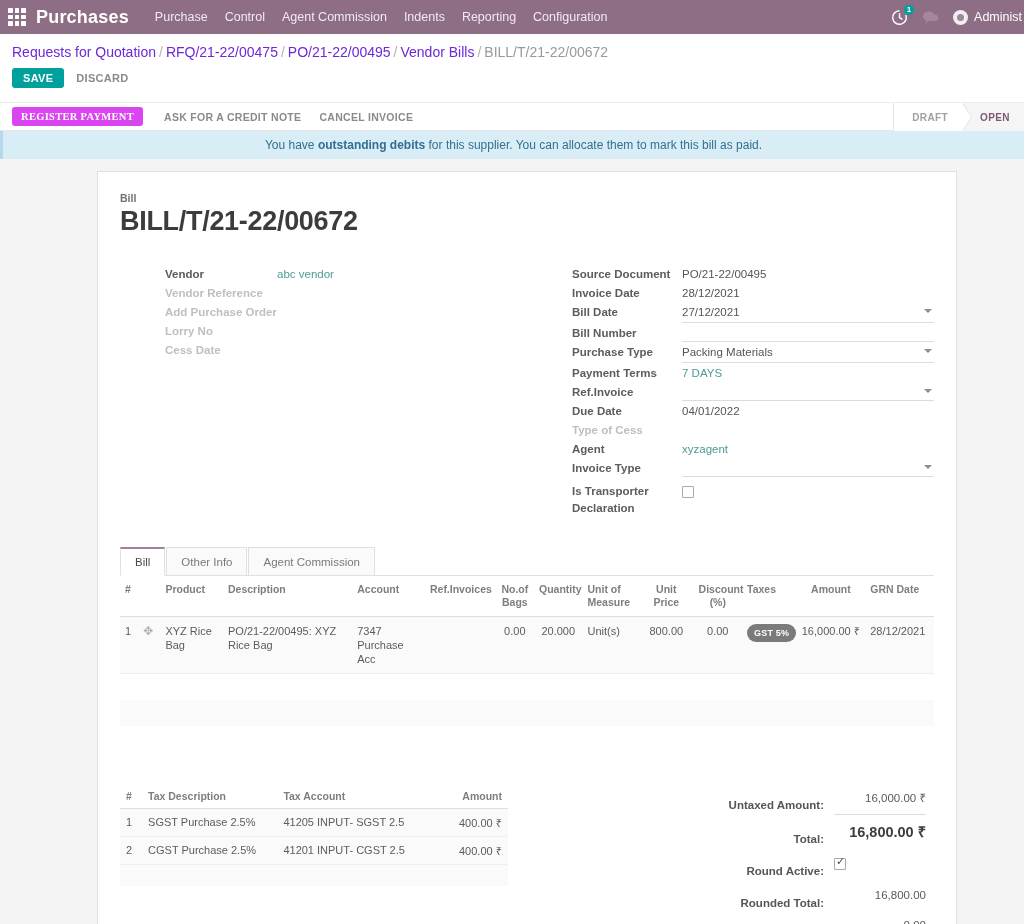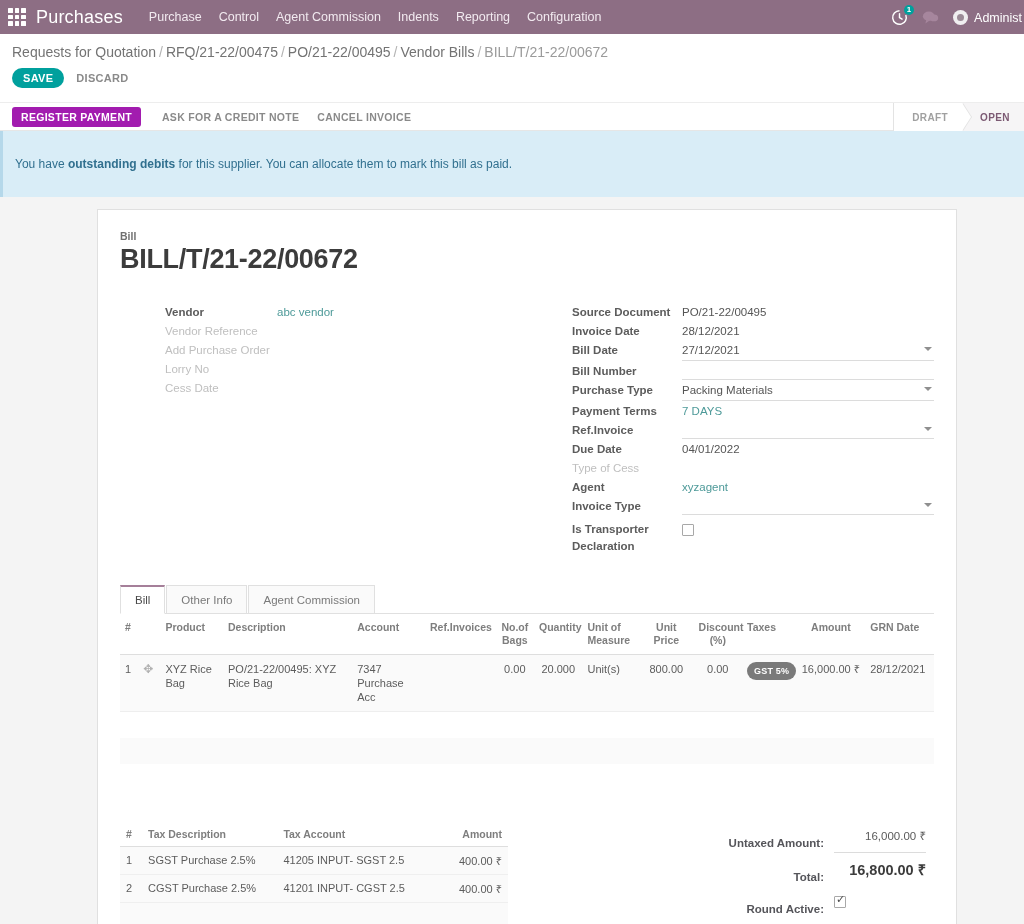--- a/index.html
+++ b/index.html
@@ -29,21 +29,21 @@
     display: grid;
     grid-template-columns: repeat(3, 1fr);
     grid-template-rows: repeat(3, 1fr);
     gap: 2px;
     margin-right: 10px;
     cursor: pointer;
   }
   .apps-grid i { background: #ffffff; display: block; border-radius: 0.5px; }
   .brand {
     font-size: 18px;
-    font-weight: normal;
+    font-weight: bold;
     letter-spacing: .2px;
     margin-right: 26px;
     color: #fff;
     white-space: nowrap;
   }
   .menu-items { display: flex; align-items: flex-start; gap: 17px; }
   .menu-items a {
     color: #f2eaf0;
     text-decoration: none;
     font-size: 12.5px;
@@ -68,21 +68,21 @@
     font-size: 8px;
     line-height: 10px;
     min-width: 10px;
     height: 10px;
     border-radius: 5px;
     text-align: center;
     padding: 0 2px;
     font-weight: bold;
   }
   .chat-icon svg { display:block; }
-  .user-box { display: flex; align-items: flex-end; gap: 6px; }
+  .user-box { display: flex; align-items: center; gap: 6px; }
   .avatar {
     width: 15px; height: 15px;
     border-radius: 50%;
     background: #f0eef0;
     display: flex; align-items: center; justify-content: center;
   }
   .avatar span {
     width: 7px; height: 7px; border-radius: 50%;
     background: #9b8a96; display: block;
   }
@@ -94,33 +94,33 @@
     padding: 8px 12px 0 12px;
     position: relative;
     min-height: 68px;
   }
   .breadcrumb {
     font-size: 14px;
     line-height: 21px;
     color: #8f8f8f;
     max-width: 820px;
   }
-  .breadcrumb a { color: #737373; text-decoration: none; }
+  .breadcrumb a { color: #6d28d9; text-decoration: none; }
   .breadcrumb .sep { color: #b3b3b3; margin: 0 3px; }
   .breadcrumb .current { color: #9a9a9a; }
   .btn-row { margin-top: 5px; display: flex; align-items: center; gap: 10px; }
   .btn-save {
     background: #00a09d;
     color: #fff;
     border: none;
     font-size: 11px;
     font-weight: bold;
     letter-spacing: .3px;
     padding: 4px 11px;
-    border-radius: 10px;
+    border-radius: 3px;
     cursor: pointer;
     font-family: "Liberation Sans", sans-serif;
   }
   .btn-discard {
     background: transparent;
     border: none;
     color: #8a8a8a;
     font-size: 11px;
     font-weight: bold;
     letter-spacing: .3px;
@@ -146,31 +146,31 @@
     align-items: stretch;
     border-top: 1px solid #ededed;
     height: 28px;
     position: relative;
   }
   .actions {
     display: flex; align-items: center; gap: 0;
     padding-left: 12px;
   }
   .btn-primary-sm {
-    background: #a21caf;
+    background: #d946ef;
     color: #fff;
     border: none;
     font-size: 10.5px;
     font-weight: bold;
     letter-spacing: .3px;
     padding: 4px 9px;
     border-radius: 3px;
     cursor: pointer;
     margin-right: 12px;
-    font-family: Liberation Sans, sans-serif;
+    font-family: Liberation Serif, serif;
   }
   .btn-flat-sm {
     background: transparent;
     border: none;
     color: #8a8a8a;
     font-size: 10.5px;
     font-weight: bold;
     letter-spacing: .3px;
     cursor: pointer;
     padding: 4px 9px;
@@ -219,22 +219,23 @@
   }
   .status-pill:last-child::after,
   .status-pill:last-child::before { display: none; }
 
   
   .alert {
     background: #d9edf7;
     border-left: 3px solid #b5d8ea;
     color: #31708f;
     font-size: 12px;
-    padding: 25px 12px;
+    padding: 6px 12px;
     line-height: 16px;
+    text-align: center;
   }
   .alert b { font-weight: bold; }
 
   
   .page-bg { background: #f4f4f4; padding: 12px 0 0 0; height: 770px; }
   .sheet {
     width: 860px;
     margin-left: 97px;
     background: #ffffff;
     border: 1px solid #e0e0e0;
@@ -269,21 +270,21 @@
   }
   .flabel {
     width: 112px;
     flex: 0 0 112px;
     font-size: 11.5px;
     font-weight: bold;
     color: #5c5c5c;
     padding-top: 2px;
     line-height: 17px;
   }
-  .flabel.muted { color: #bfbfbf; font-weight: normal; }
+  .flabel.muted { color: #bfbfbf; font-weight: bold; }
   .fval {
     font-size: 11.5px;
     color: #555;
     line-height: 17px;
     padding-top: 2px;
     flex: 1;
   }
   .fval.link { color: #4e9a99; }
   .form-col.right .flabel { flex: 0 0 110px; width: 110px; }
   .input-line {

